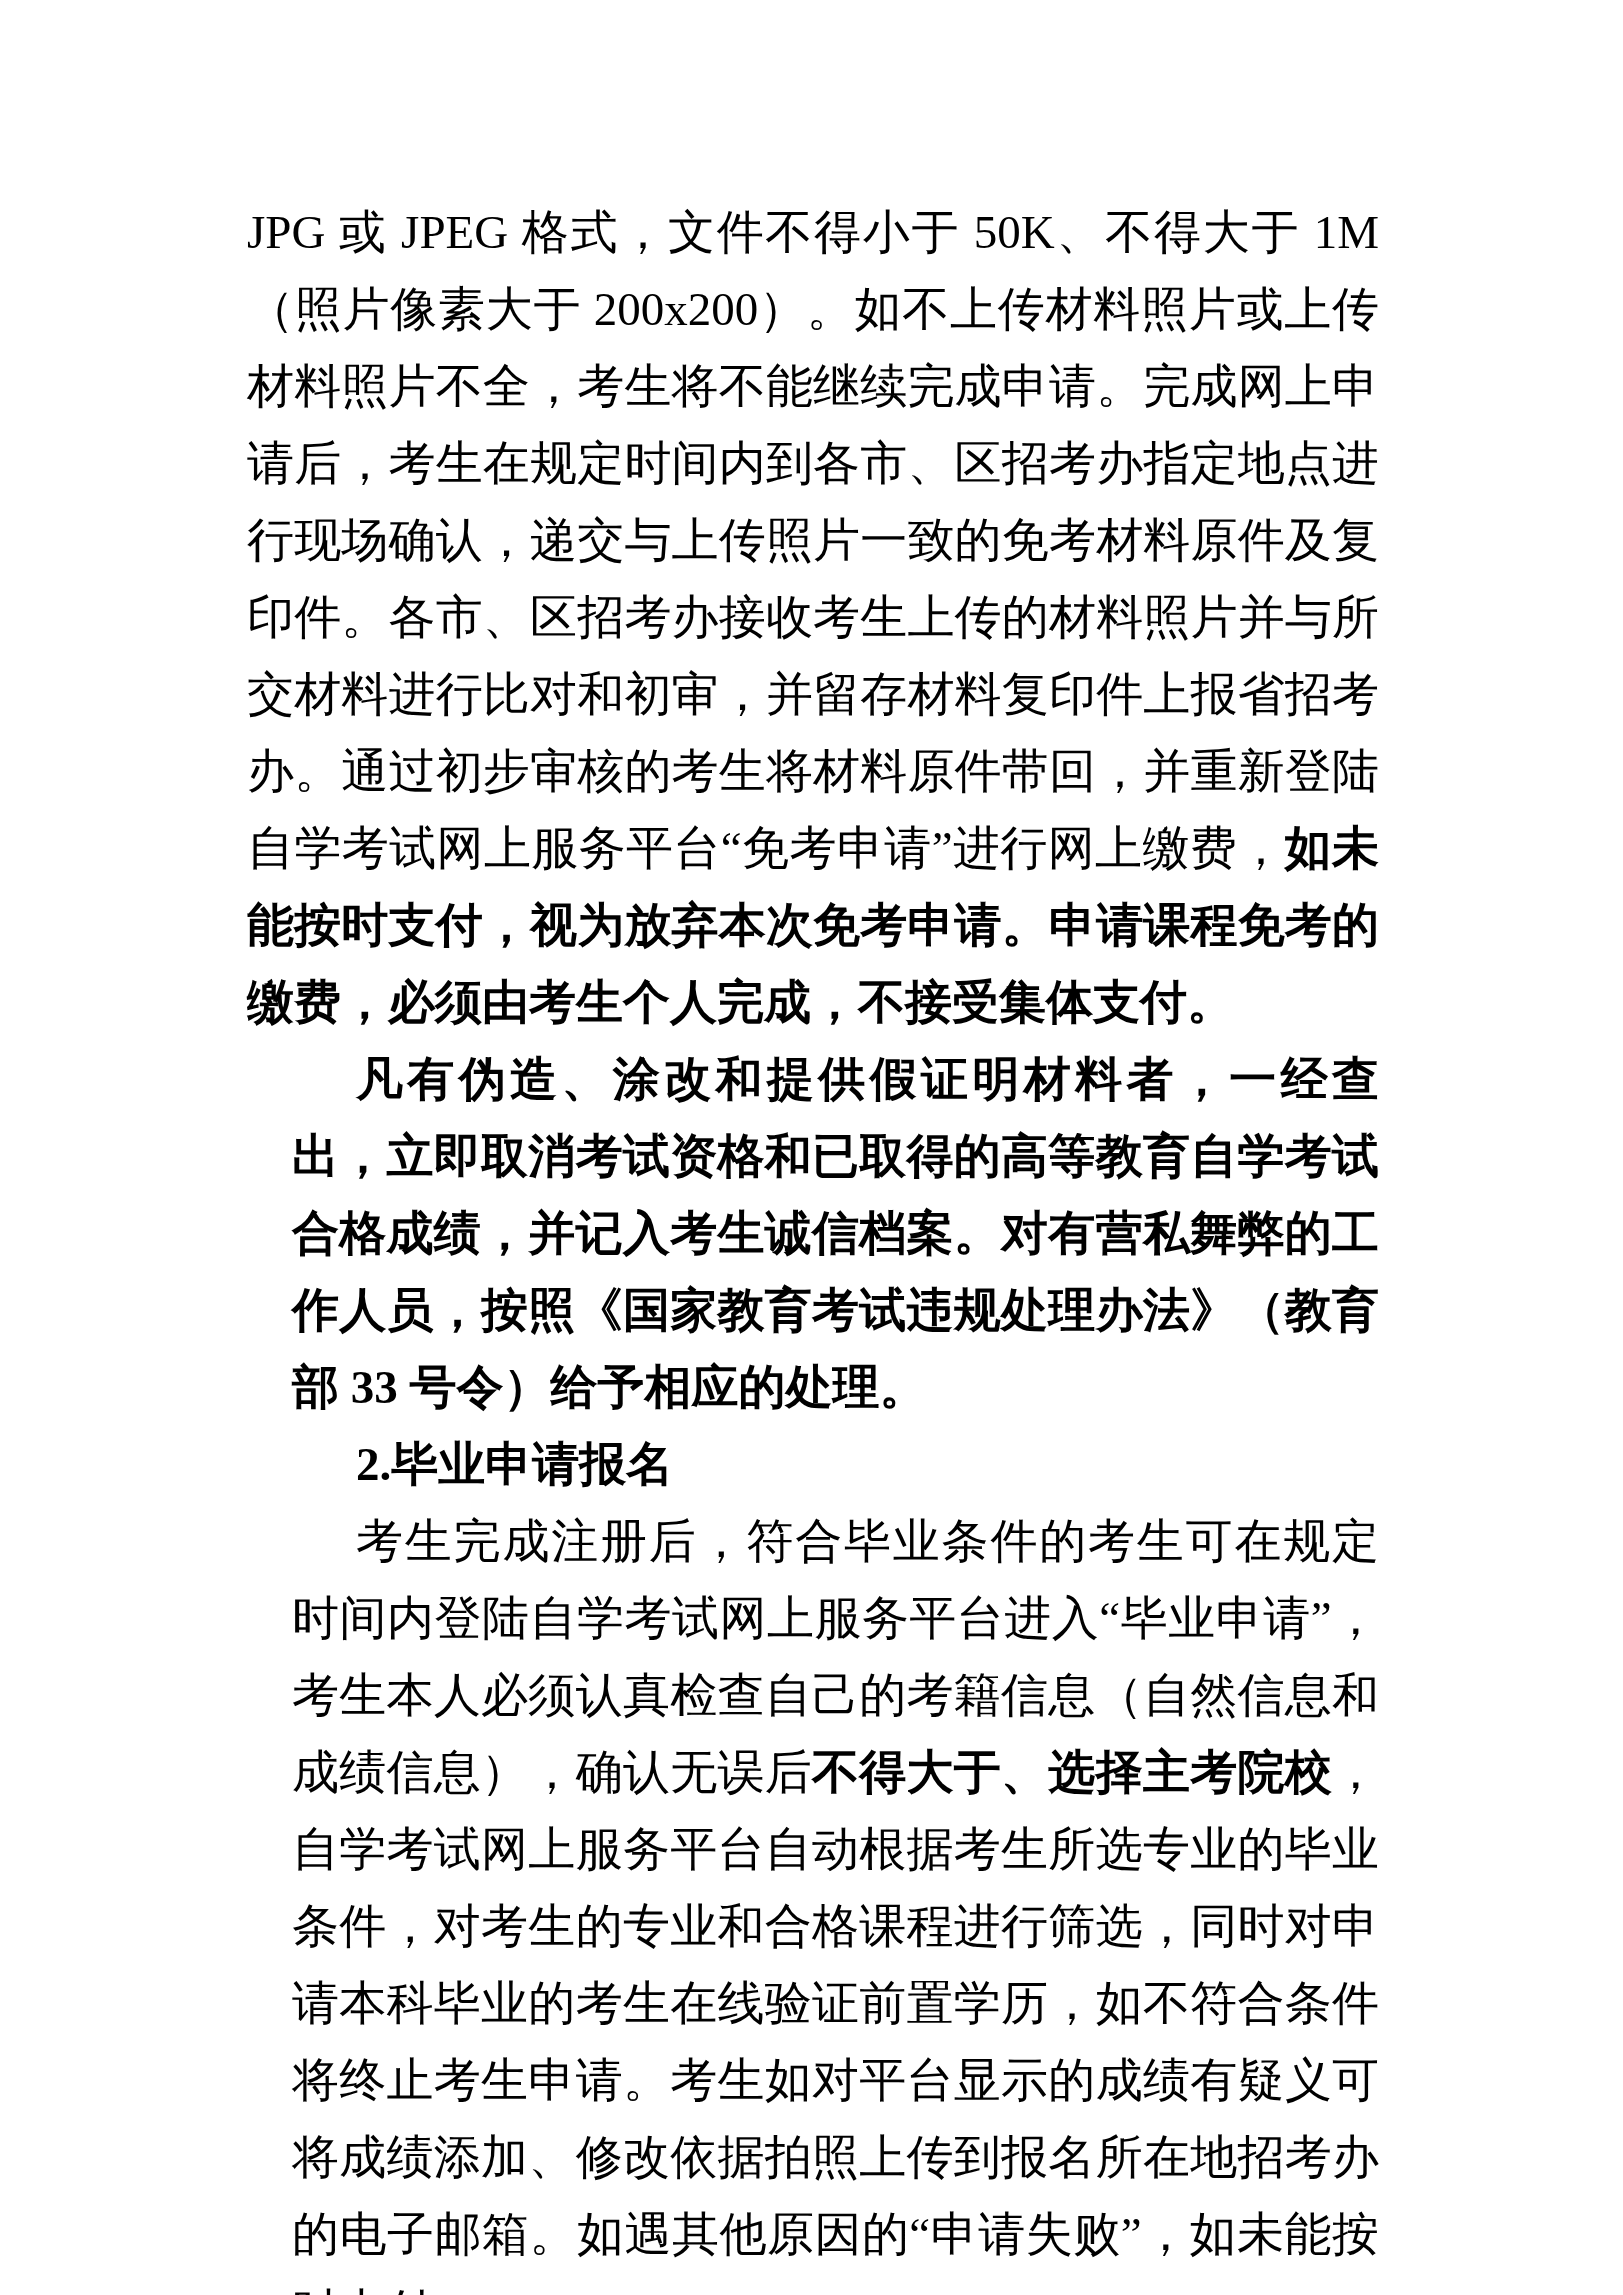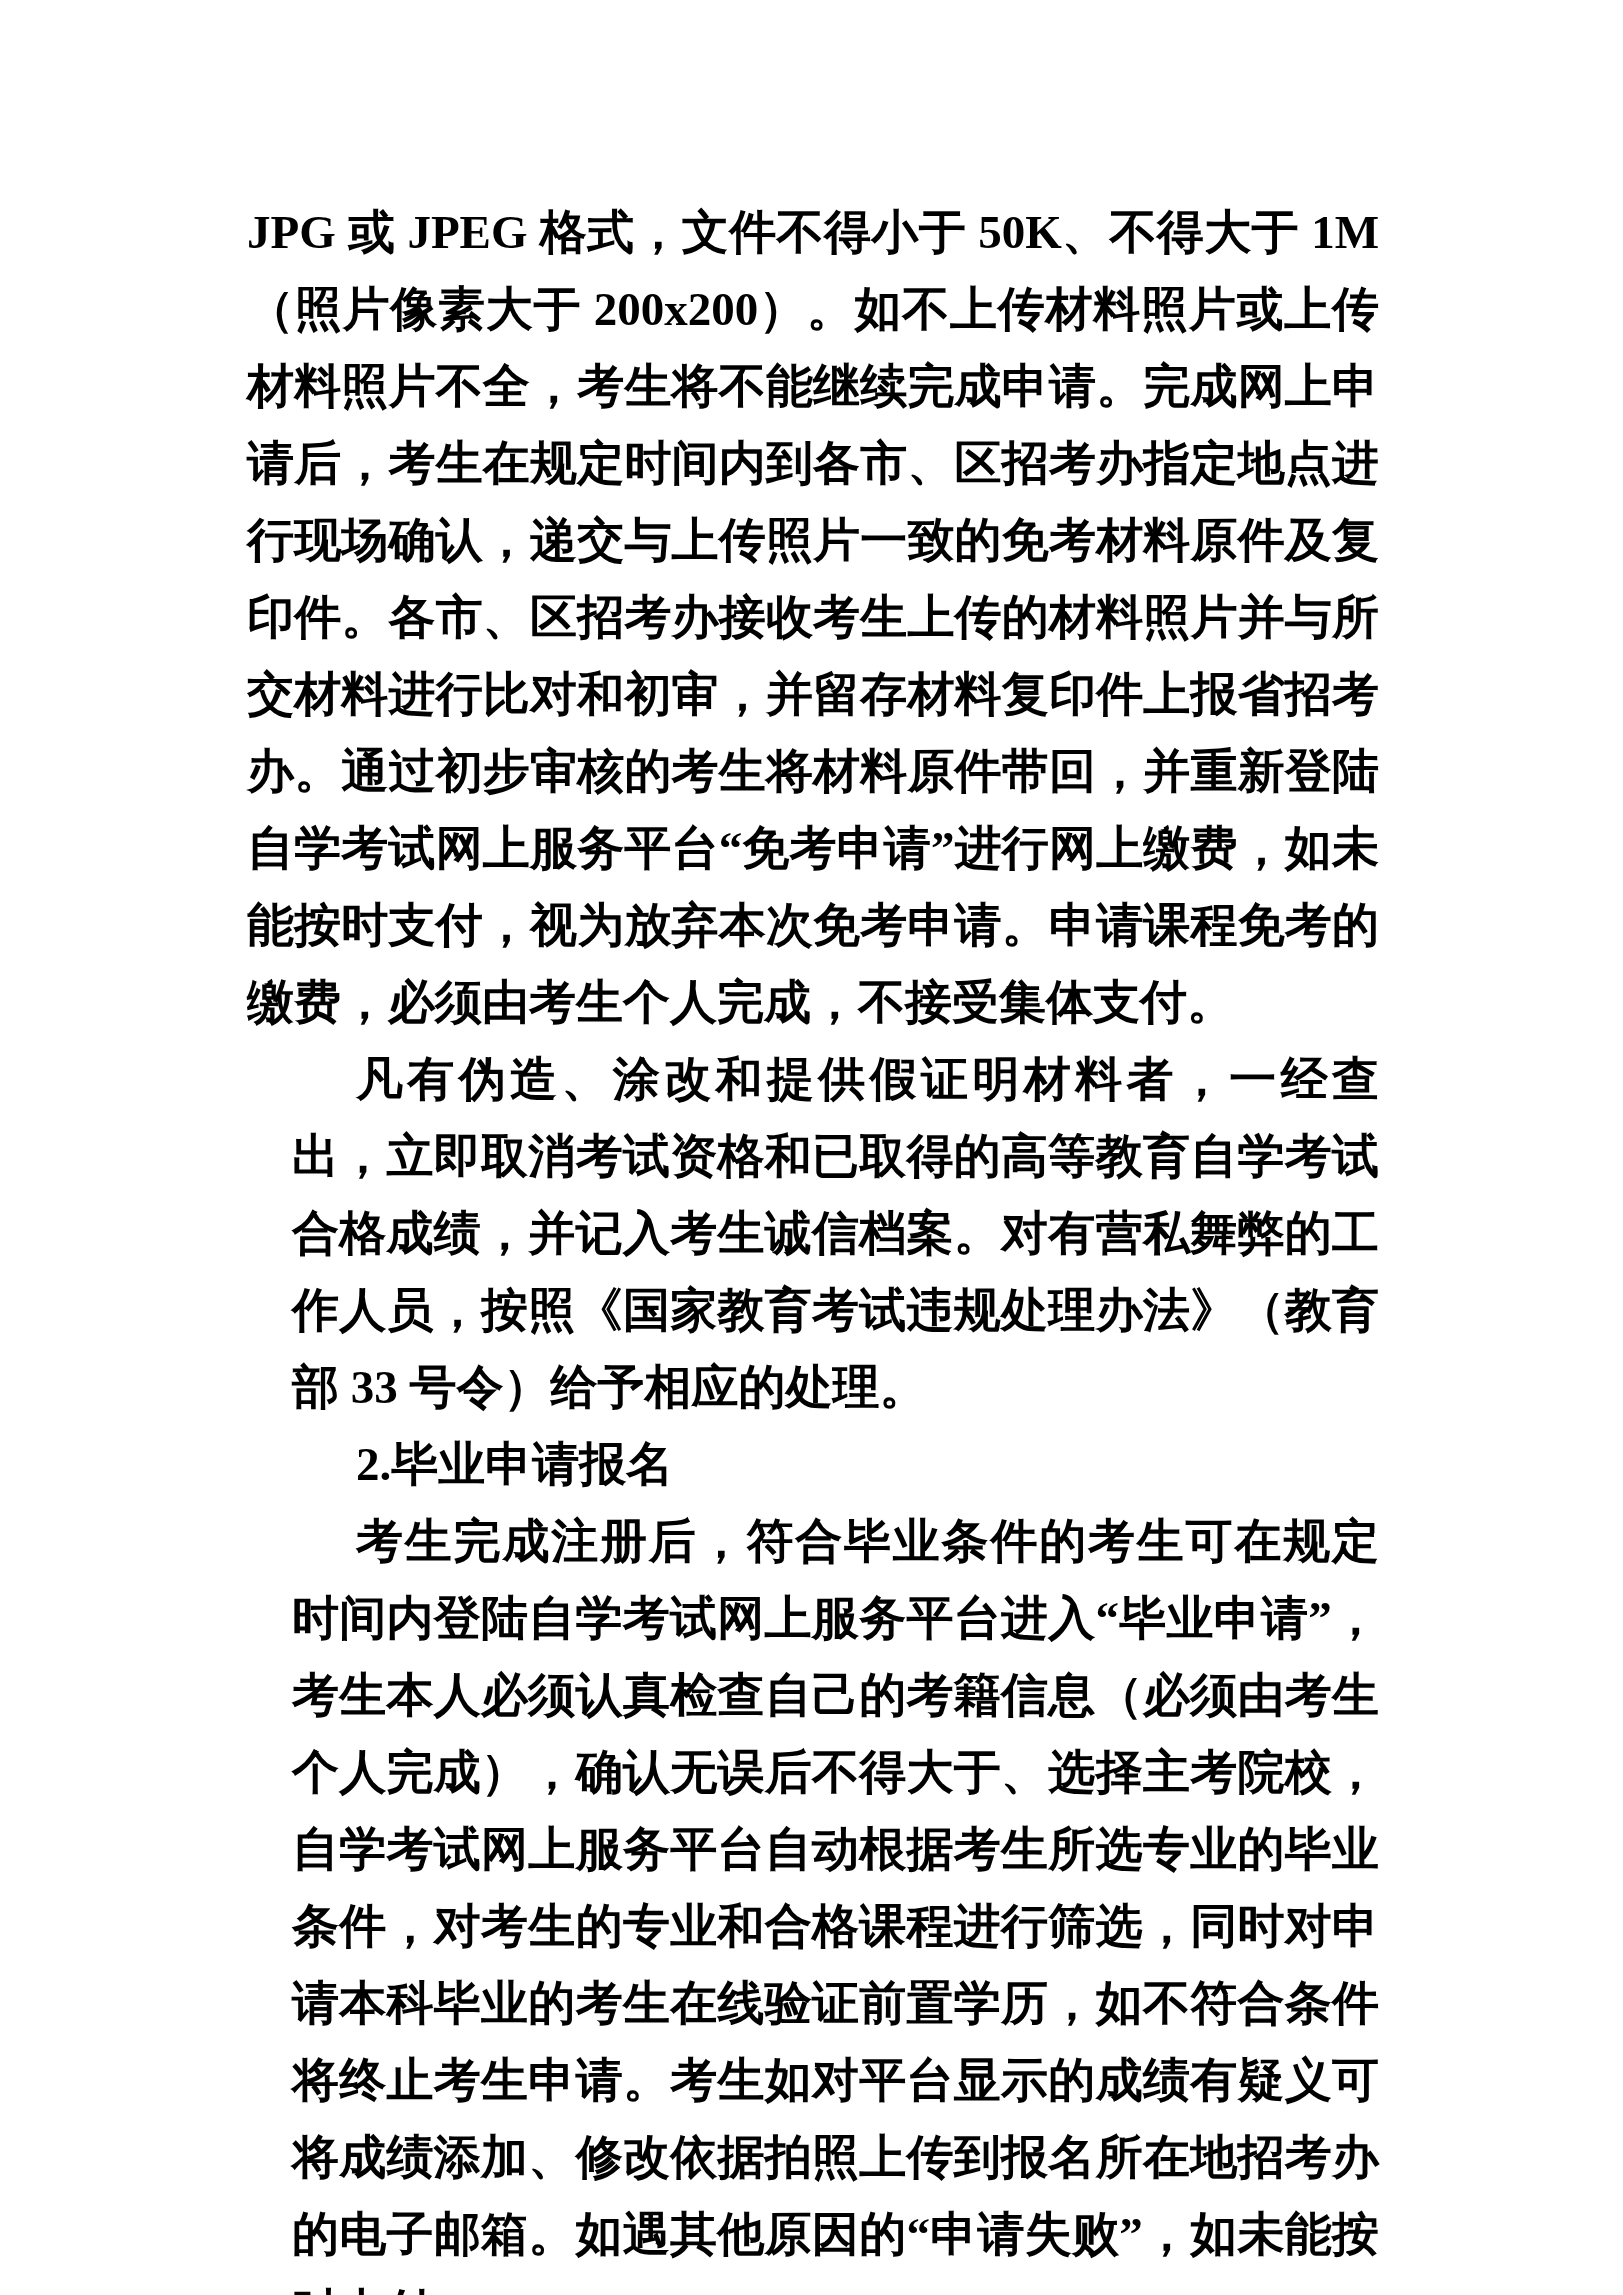--- a/index.html
+++ b/index.html
@@ -28,30 +28,30 @@
   }
   p.para {
     margin: 0;
     padding: 0;
   }
   p.para.indent {
     text-indent: 64px;
     margin-left: 45px;
   }
   .run {
-    font-weight: bold;
+    font-weight: normal;
   }
   .run.bold {
     font-weight: bold;
   }
 </style>
 </head>
 <body>
 
 <div class="page">
   <div class="doc-body">
       <p class="para"><span class="run">JPG 或 JPEG 格式，文件不得小于 50K、不得大于 1M（照片像素大于 200x200）。如不上传材料照片或上传材料照片不全，考生将不能继续完成申请。完成网上申请后，考生在规定时间内到各市、区招考办指定地点进行现场确认，递交与上传照片一致的免考材料原件及复印件。各市、区招考办接收考生上传的材料照片并与所交材料进行比对和初审，并留存材料复印件上报省招考办。通过初步审核的考生将材料原件带回，并重新登陆自学考试网上服务平台“免考申请”进行网上缴费，</span><span class="run bold">如未能按时支付，视为放弃本次免考申请。申请课程免考的缴费，必须由考生个人完成，不接受集体支付。</span></p>
       <p class="para indent"><span class="run bold">凡有伪造、涂改和提供假证明材料者，一经查出，立即取消考试资格和已取得的高等教育自学考试合格成绩，并记入考生诚信档案。对有营私舞弊的工作人员，按照《国家教育考试违规处理办法》（教育部 33 号令）给予相应的处理。</span></p>
       <p class="para indent"><span class="run bold">2.毕业申请报名</span></p>
-      <p class="para indent"><span class="run">考生完成注册后，符合毕业条件的考生可在规定时间内登陆自学考试网上服务平台进入“毕业申请”，考生本人必须认真检查自己的考籍信息（必须由考生个人完成），确认无误后</span><span class="run bold">不得大于、选择主考院校</span><span class="run">，自学考试网上服务平台自动根据考生所选专业的毕业条件，对考生的专业和合格课程进行筛选，同时对申请本科毕业的考生在线验证前置学历，如不符合条件将终止考生申请。考生如对平台显示的成绩有疑义可将成绩添加、修改依据拍照上传到报名所在地招考办的电子邮箱。如遇其他原因的“申请失败”，如未能按时支付</span></p>
+      <p class="para indent"><span class="run">考生完成注册后，符合毕业条件的考生可在规定时间内登陆自学考试网上服务平台进入“毕业申请”，考生本人必须认真检查自己的考籍信息（自然信息和成绩信息），确认无误后</span><span class="run bold">不得大于、选择主考院校</span><span class="run">，自学考试网上服务平台自动根据考生所选专业的毕业条件，对考生的专业和合格课程进行筛选，同时对申请本科毕业的考生在线验证前置学历，如不符合条件将终止考生申请。考生如对平台显示的成绩有疑义可将成绩添加、修改依据拍照上传到报名所在地招考办的电子邮箱。如遇其他原因的“申请失败”，如未能按时支付</span></p>
     </div>
 </div>
 
 
 </body></html>

